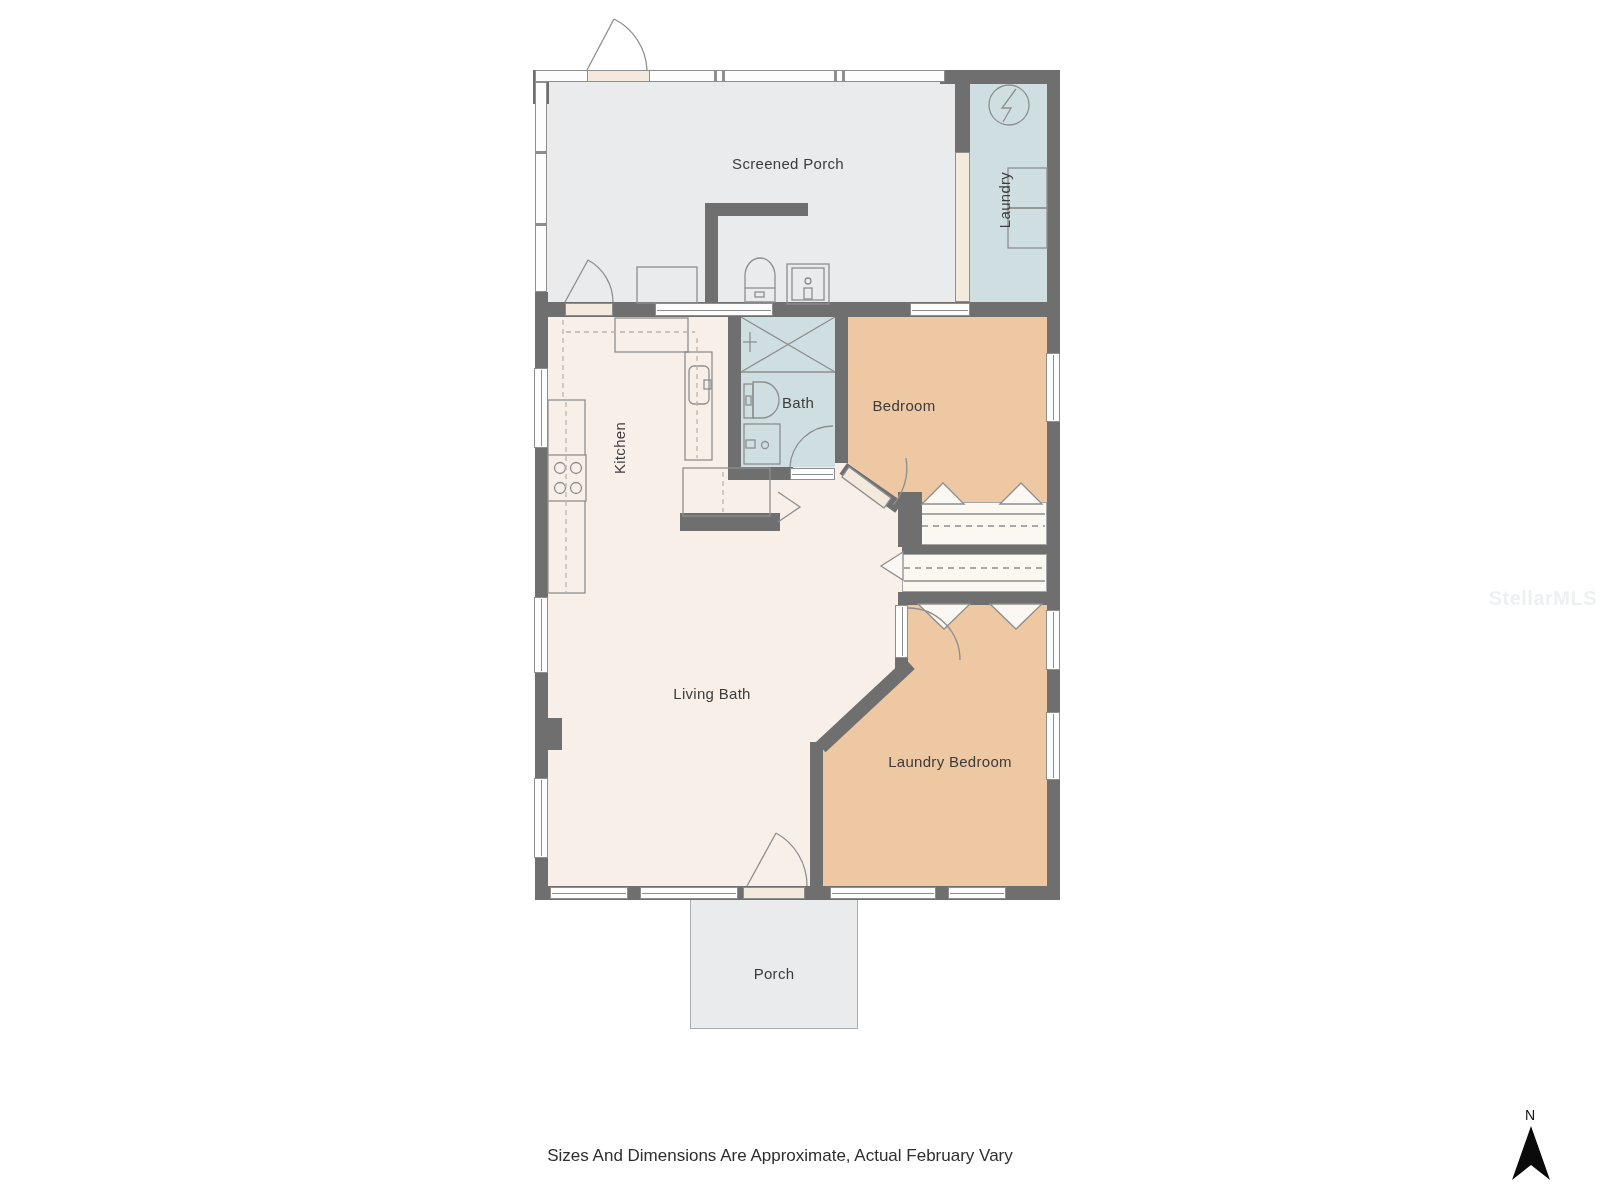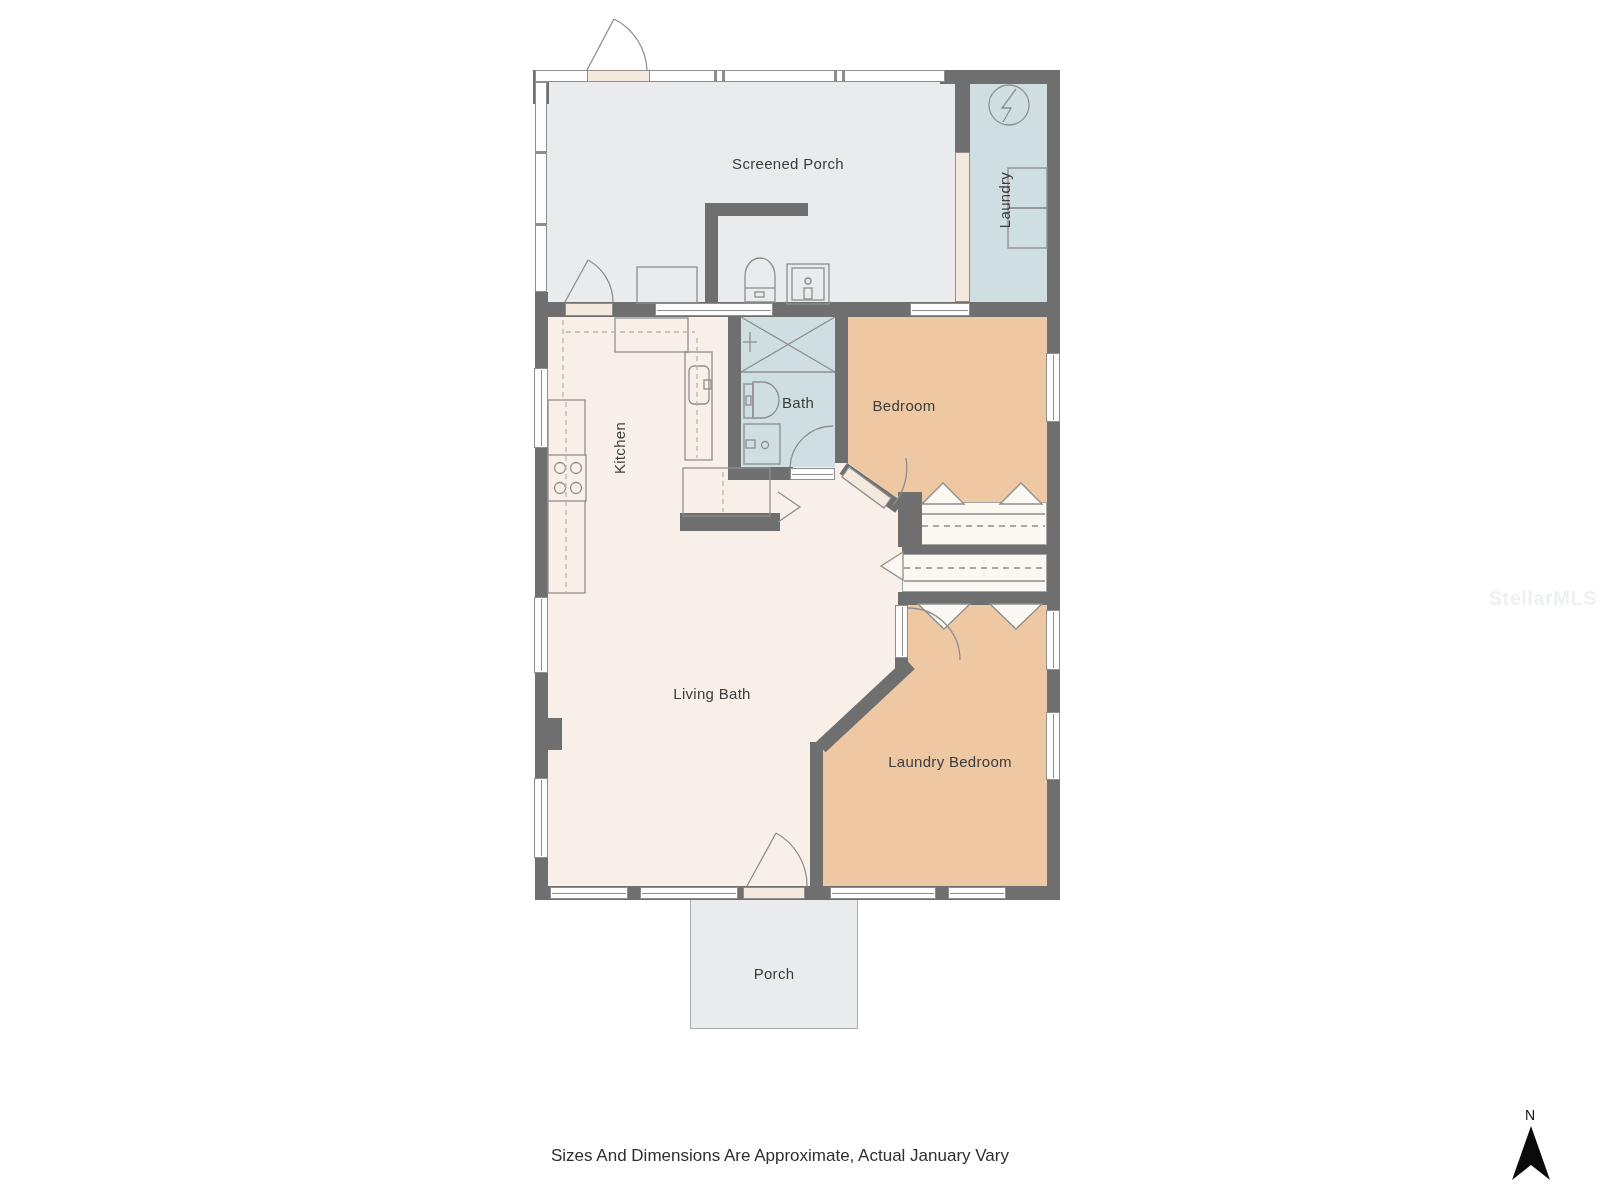--- a/index.html
+++ b/index.html
@@ -230,19 +230,19 @@
 
   <div class="lbl" style="left:788px;top:164px;">Screened Porch</div>
   <div class="lbl rot" style="left:1005px;top:200px;">Laundry</div>
   <div class="lbl rot" style="left:620px;top:448px;">Kitchen</div>
   <div class="lbl" style="left:798px;top:403px;">Bath</div>
   <div class="lbl" style="left:904px;top:406px;text-align:right;">Bedroom</div>
   <div class="lbl" style="left:712px;top:694px;">Living Bath</div>
   <div class="lbl" style="left:950px;top:762px;">Laundry Bedroom</div>
   <div class="lbl" style="left:774px;top:974px;">Porch</div>
 
-  <div class="disclaimer" style="left:780px;top:1156px;">Sizes And Dimensions Are Approximate, Actual January Vary</div>
+  <div class="disclaimer" style="left:780px;top:1156px;">Sizes And Dimensions Are Approximate, Actual February Vary</div>
 
   <div class="watermark" style="left:1597px;top:598px;">StellarMLS</div>
 
   <div class="compass-n" style="left:1530px;top:1115px;">N</div>
 
 </div>
 
 </body></html>

